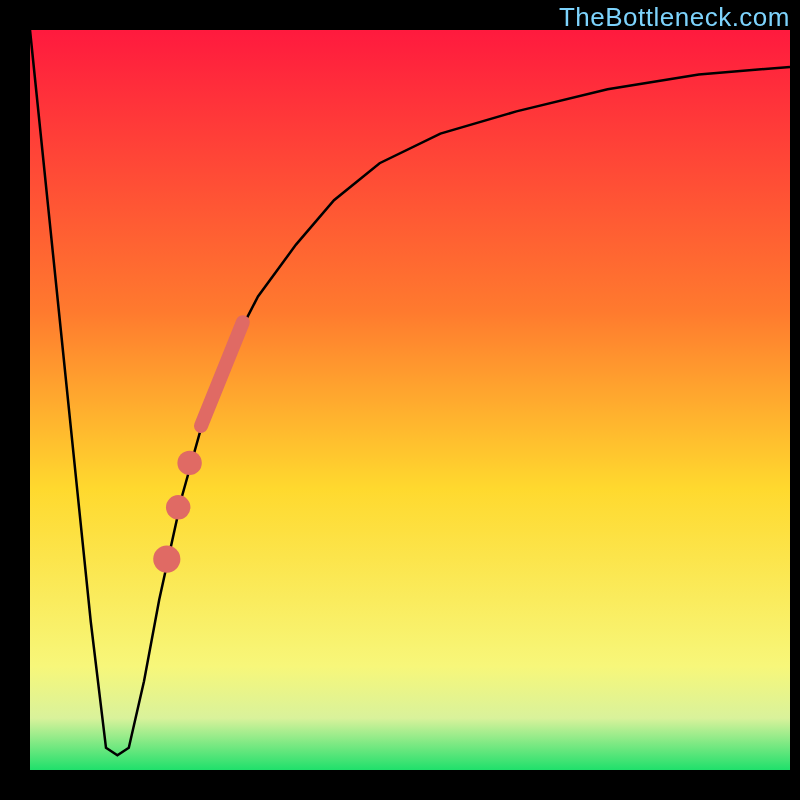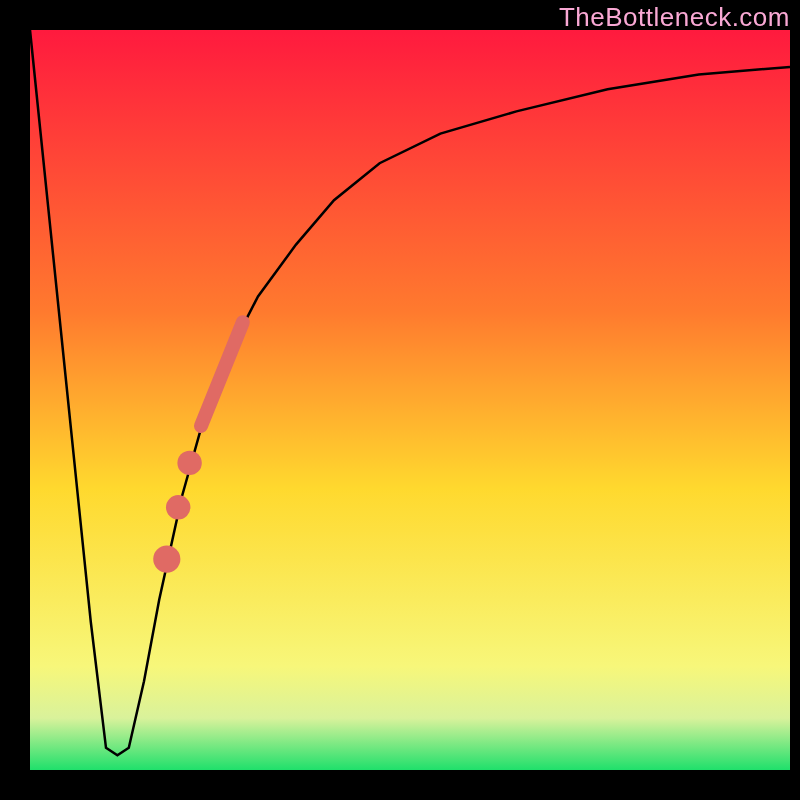--- a/index.html
+++ b/index.html
@@ -15,21 +15,21 @@
     width: 800px;
     height: 800px;
     background: #000;
   }
   .watermark {
     position: absolute;
     top: 2px;
     right: 10px;
     font-family: Arial, Helvetica, sans-serif;
     font-size: 26px;
-    color: #f9a8d4;
+    color: #7dd3fc;
     letter-spacing: 0.5px;
     z-index: 10;
   }
   svg {
     position: absolute;
     top: 0;
     left: 0;
   }
 </style>
 </head>

